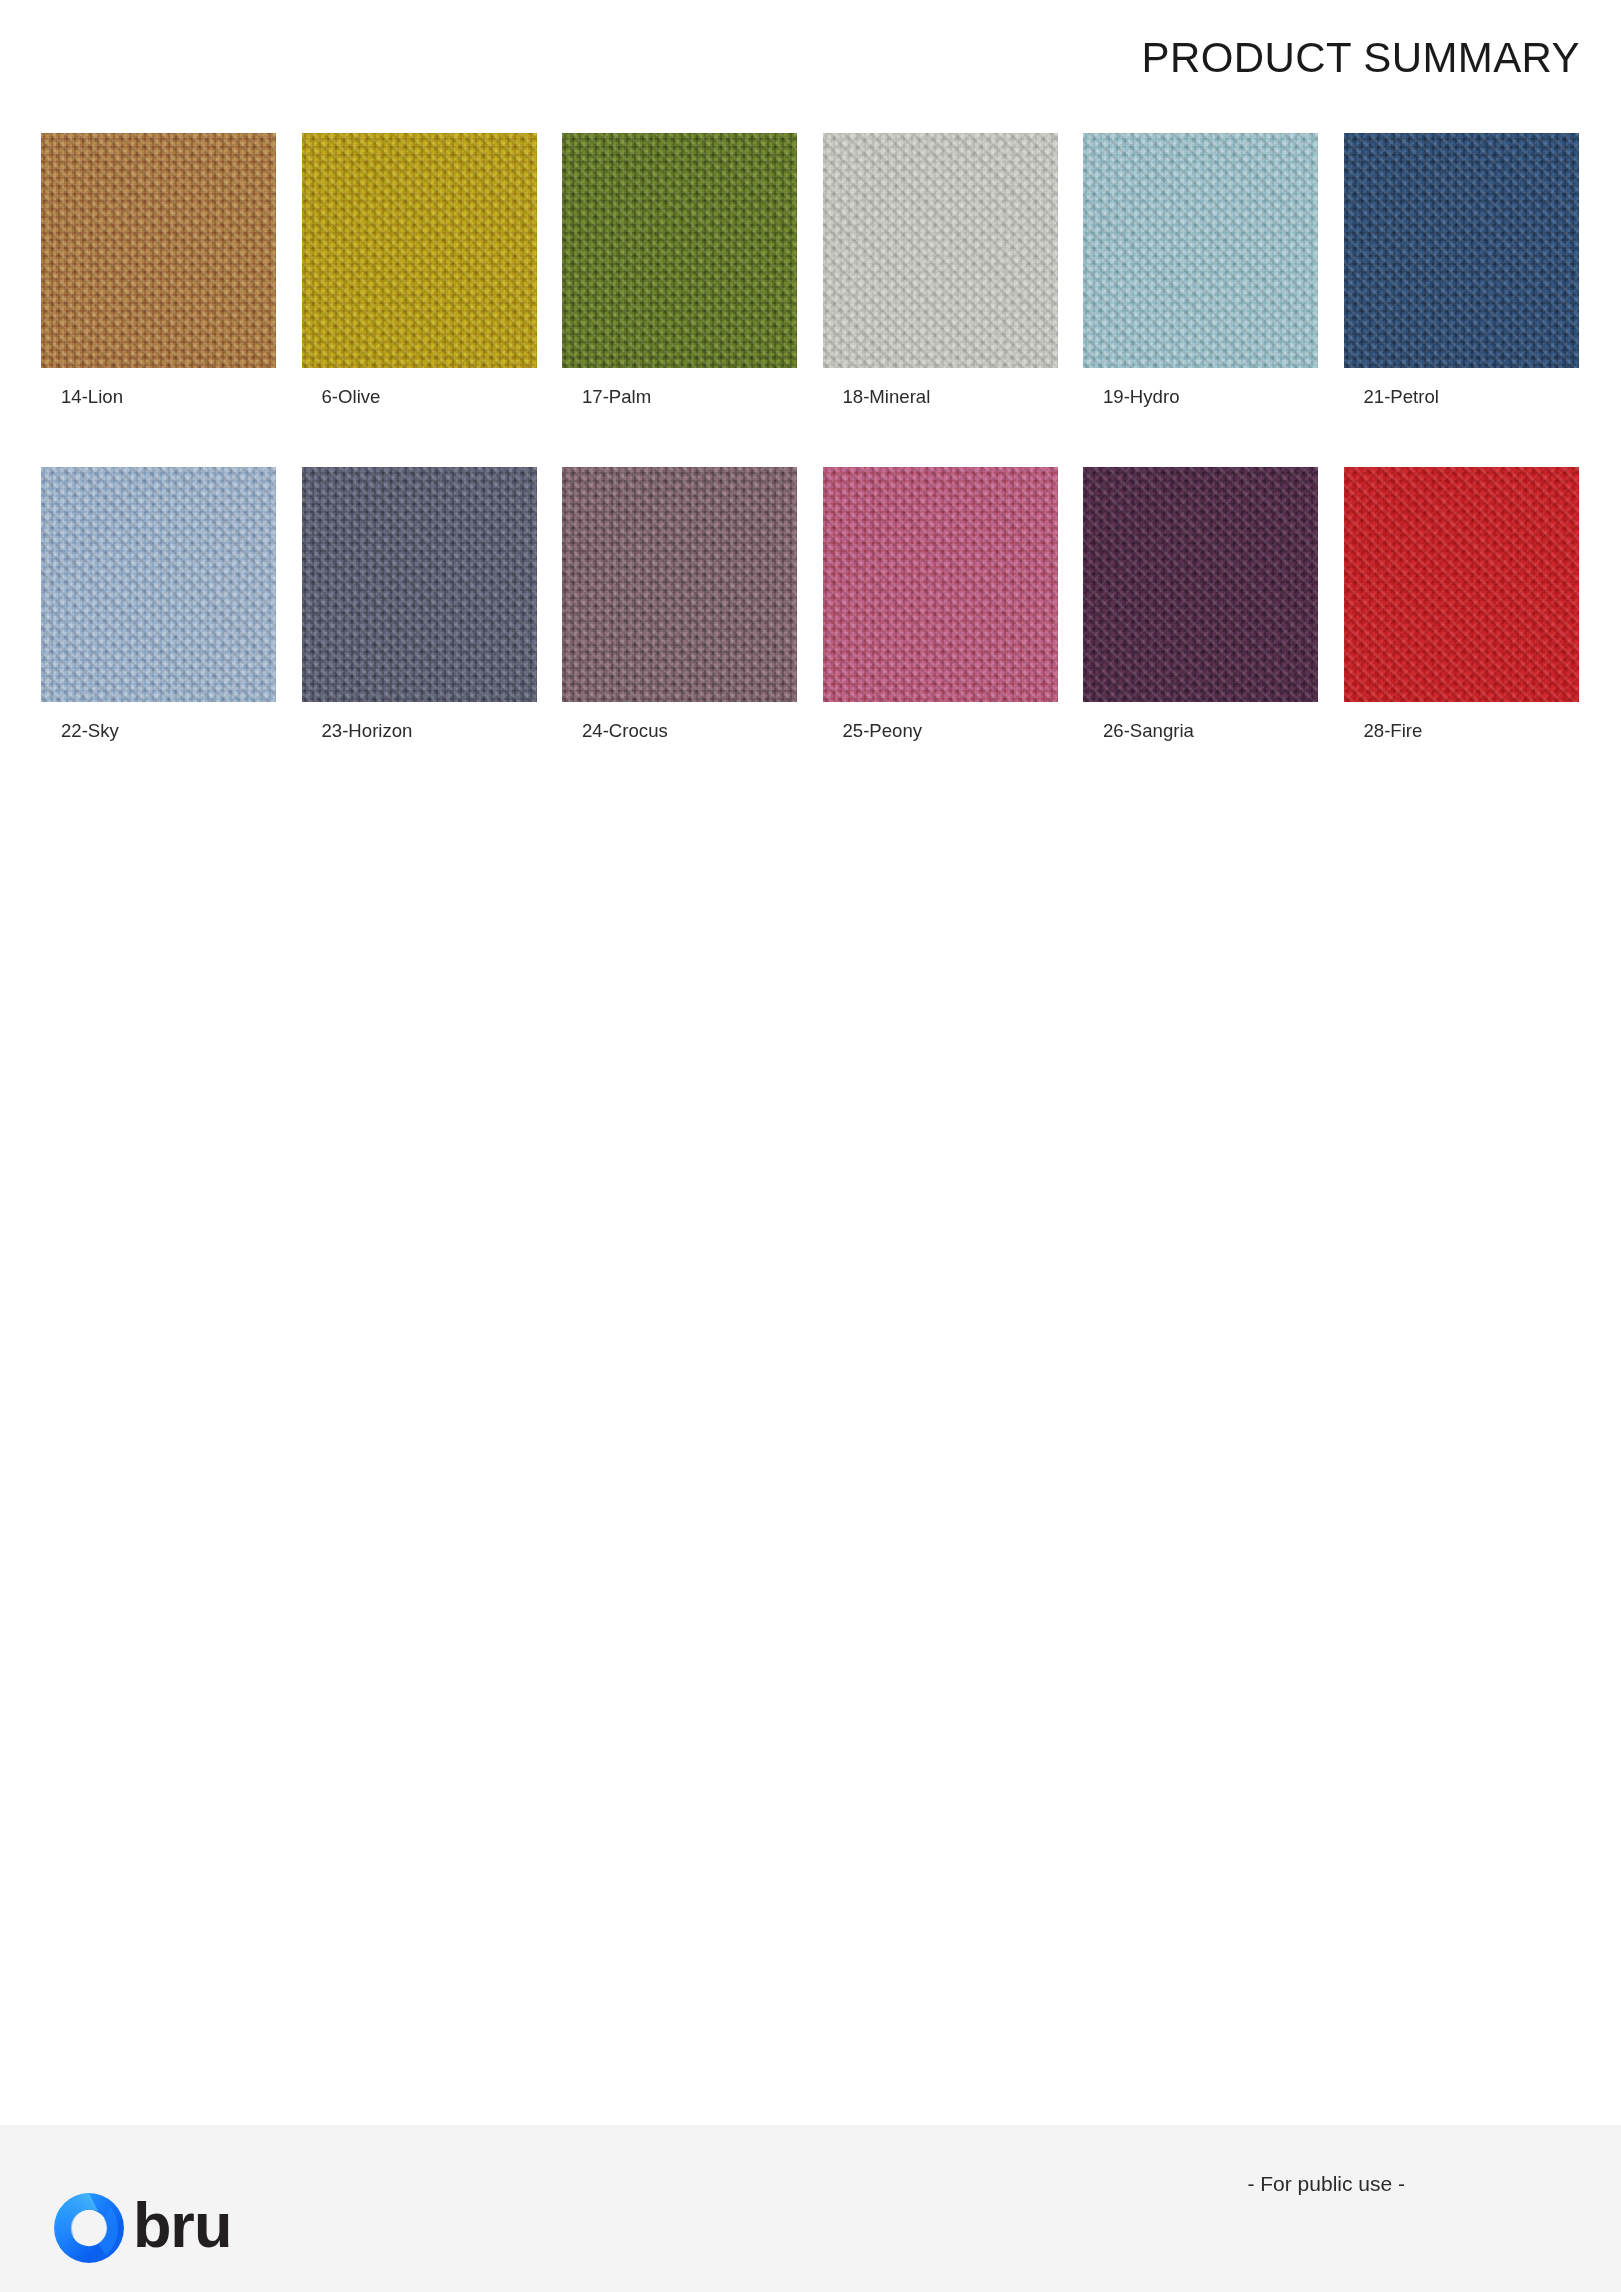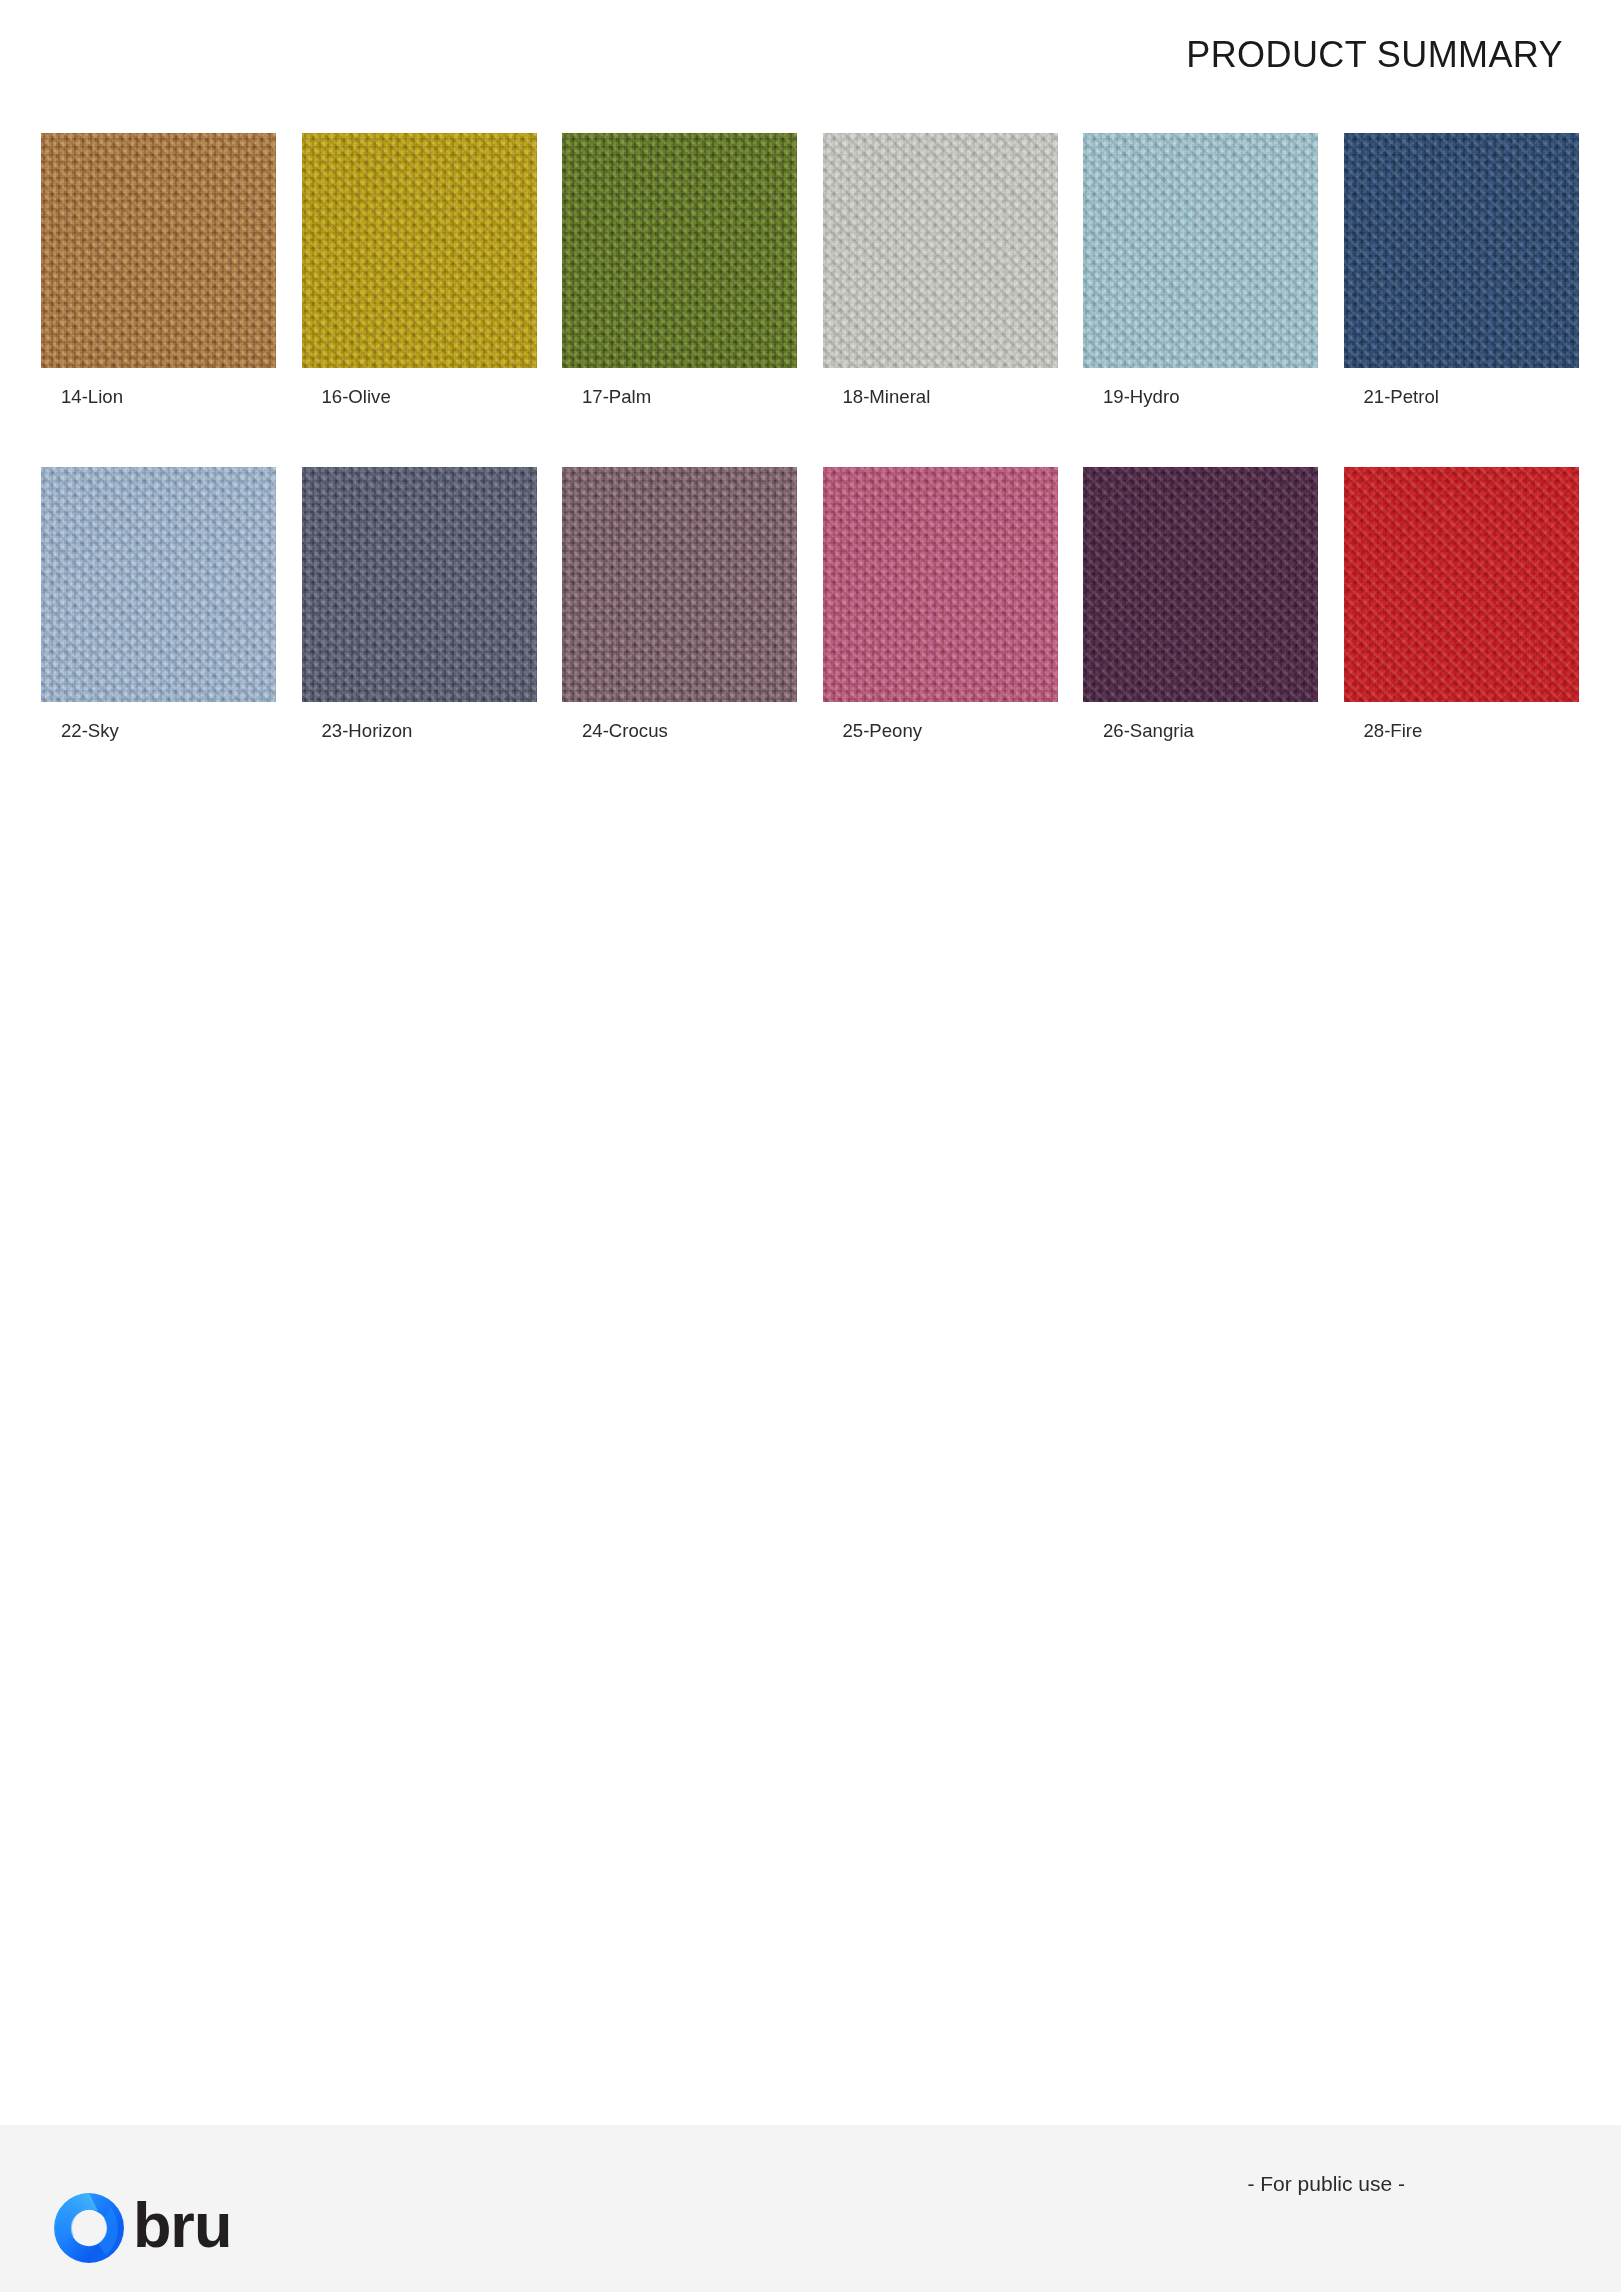--- a/index.html
+++ b/index.html
@@ -19,23 +19,23 @@
   
   .page-header {
     position: absolute;
     top: 0;
     left: 0;
     right: 0;
     height: 116px;
   }
   .page-title {
     position: absolute;
-    right: 58px;
+    right: 41px;
     top: 37px;
-    font-size: 36px;
+    font-size: 42px;
     font-weight: 400;
     letter-spacing: 0.4px;
     color: #1a1a1a;
     white-space: nowrap;
     line-height: 1;
   }
 
   
   .swatch-grid {
     position: absolute;
@@ -147,21 +147,21 @@
   <div class="page-title">PRODUCT SUMMARY</div>
 </div>
 
 <div class="swatch-grid">
     <div class="swatch-cell">
       <div class="swatch-chip" style="background-color: rgb(168, 118, 66);"></div>
       <div class="swatch-label">14-Lion</div>
     </div>
     <div class="swatch-cell">
       <div class="swatch-chip" style="background-color: rgb(180, 154, 23);"></div>
-      <div class="swatch-label">16-Olive</div>
+      <div class="swatch-label">6-Olive</div>
     </div>
     <div class="swatch-cell">
       <div class="swatch-chip" style="background-color: rgb(95, 115, 38);"></div>
       <div class="swatch-label">17-Palm</div>
     </div>
     <div class="swatch-cell">
       <div class="swatch-chip" style="background-color: rgb(198, 198, 193);"></div>
       <div class="swatch-label">18-Mineral</div>
     </div>
     <div class="swatch-cell">

